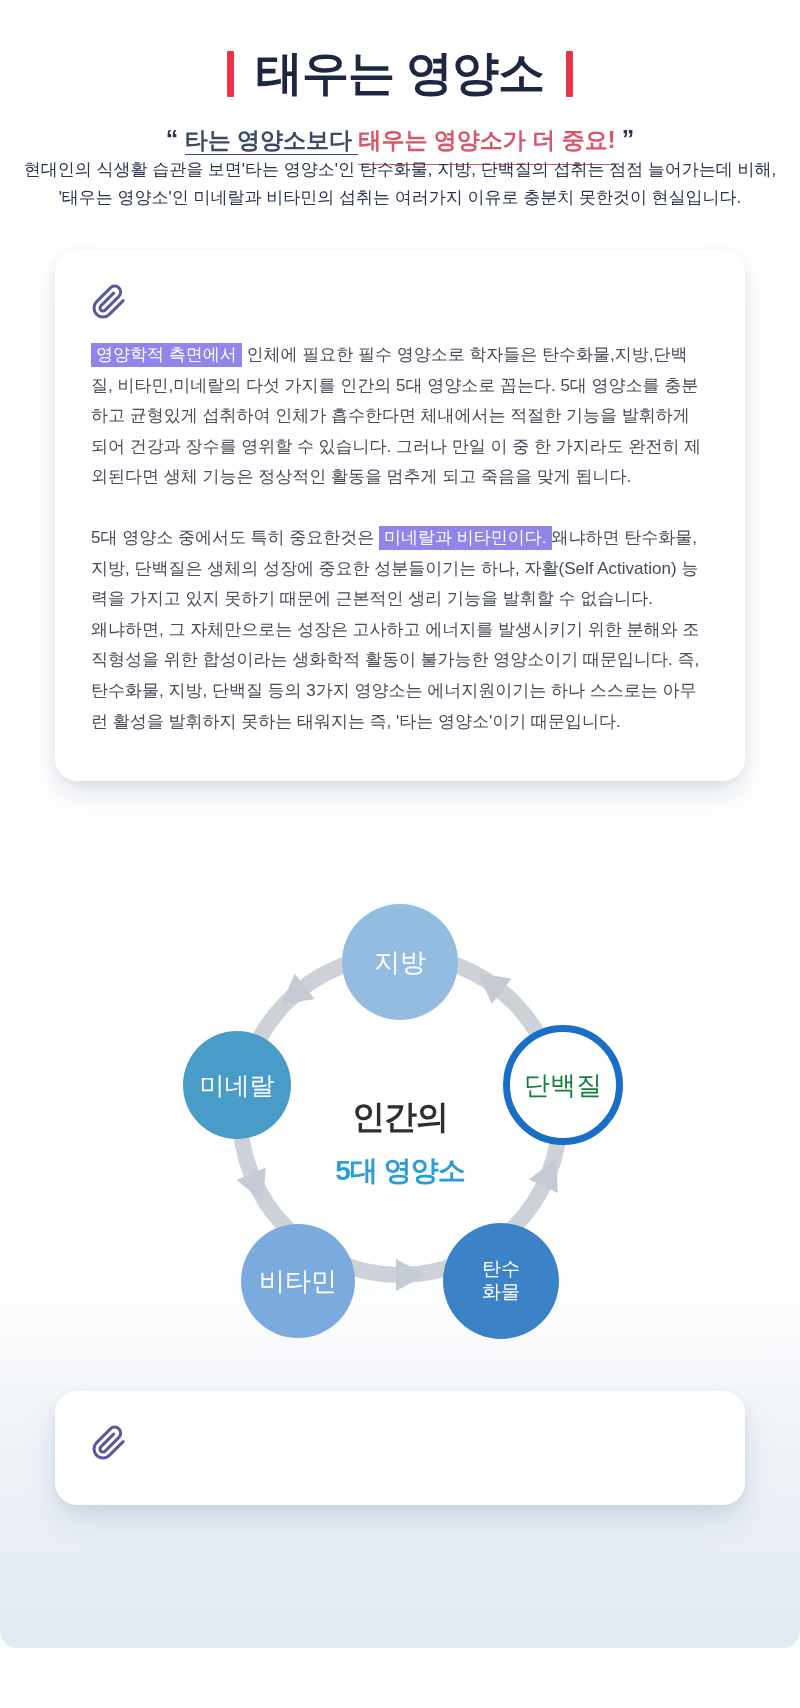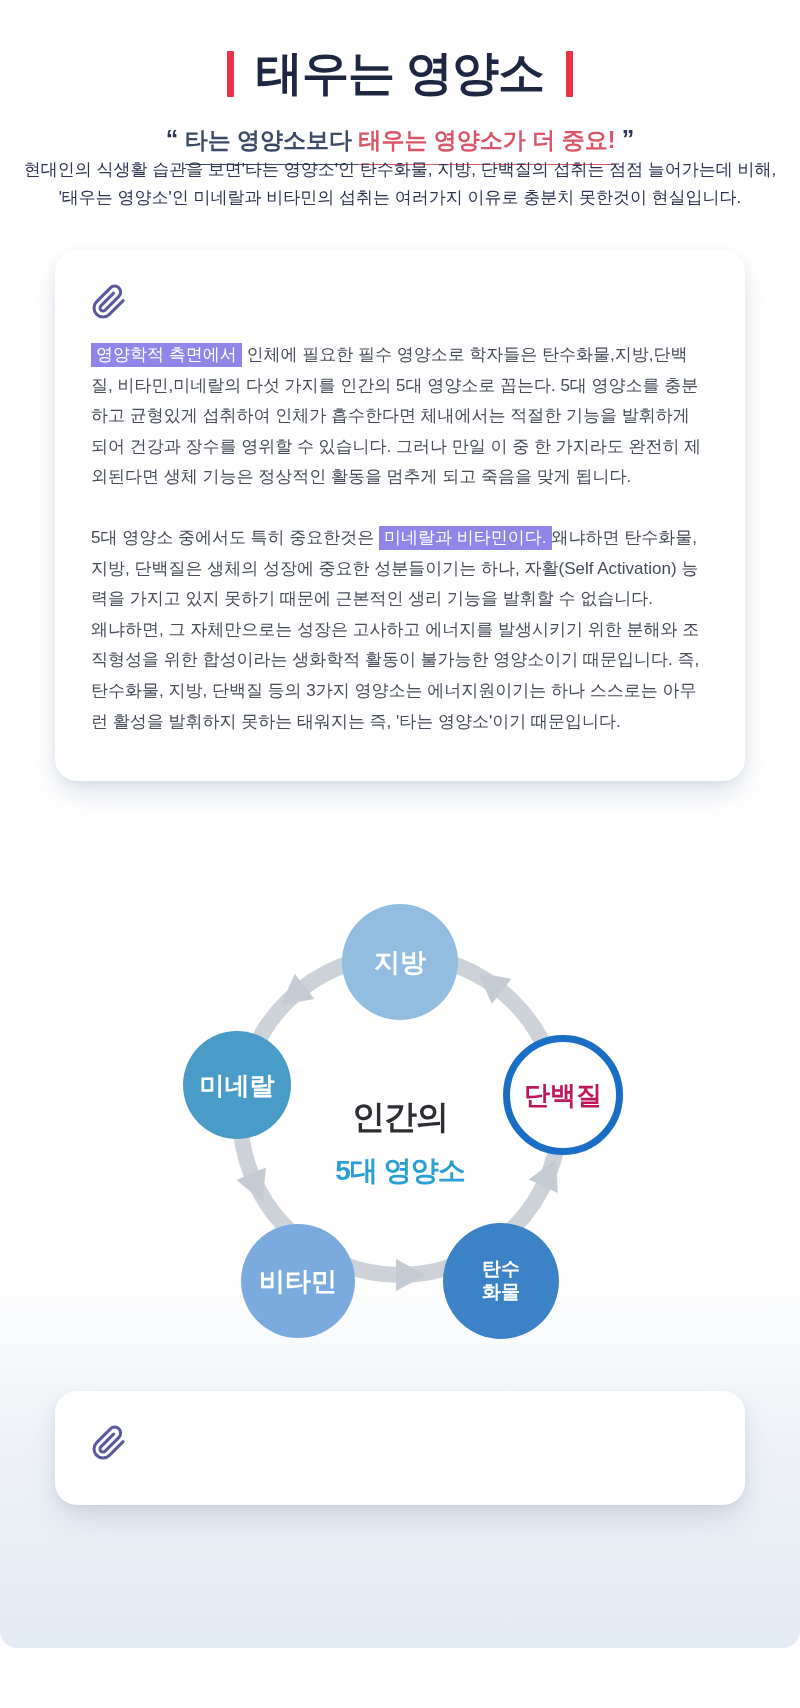--- a/index.html
+++ b/index.html
@@ -11,21 +11,21 @@
     border-radius:17px;
   }
 
   
   .header { padding-top:42px; text-align:center; }
   .title-row { display:flex; align-items:center; justify-content:center; gap:22px; }
   .title-bar { width:7px; height:46px; background:#ea3348; border-radius:1px; }
   .page-title { font-size:47px; font-weight:800; color:#1d2742; letter-spacing:-1px; }
   .subtitle { margin-top:20px; font-size:23px; font-weight:700; color:#3d4a66; }
   .subtitle .q { color:#2c3550; text-decoration:none; font-size:25px; }
-  .subtitle .dark { color:#3d4a66; border-bottom:1.5px solid #3d4a66; padding-bottom:11px;text-align:center; }
+  .subtitle .dark { color:#3d4a66; border-bottom:1.5px solid #3d4a66; padding-bottom:1px;text-align:center; }
   .subtitle .red  { color:#d95568; border-bottom:1.5px solid #d95568; padding-bottom:11px; }
   .intro { font-size:17px; line-height:1.65; color:#2c3350; font-weight:500; }
 
   
   .card {
     width:690px; margin:0 auto; background:#fff; border-radius:22px;
     box-shadow:0 14px 30px -4px rgba(140,156,182,.32), 0 3px 8px rgba(150,165,190,.14);
     padding:34px 36px 44px 36px; text-align:left;
   }
   .card-1 { margin-top:38px; }
@@ -34,24 +34,24 @@
   .card p { font-size:17px; line-height:1.8; color:#454b58; font-weight:500; }
   .card .p-first { margin-top:20px; }
   .card .p-gap { margin-top:30px; }
   .hl { background:#9285ea; color:#ffffff; padding:2px 5px 3px 5px; }
 
   
   .diagram { position:relative; width:520px; height:520px; margin:66px auto 0 auto; }
   .ring-svg { position:absolute; left:0; top:0; }
   .node {
     position:absolute; border-radius:50%; display:flex; align-items:center; justify-content:center;
-    text-align:center; font-weight:700; color:#fff;
+    text-align:center; font-weight:400; color:#fff;
   }
   .node-fat     { left:202px; top:57px;  width:116px; height:116px; background:#92bde0; font-size:26px; }
-  .node-protein { left:363px; top:188px; width:120px; height:120px; background:#ffffff; border:7px solid #1a6ec6; color:#be185d; font-size:26px; }
+  .node-protein { left:363px; top:178px; width:120px; height:120px; background:#ffffff; border:7px solid #1a6ec6; color:#15803d; font-size:26px; }
   .node-mineral { left:43px;  top:184px; width:108px; height:108px; background:#4a9cc8; font-size:25px; }
   .node-vitamin { left:101px; top:377px; width:114px; height:114px; background:#7babde; font-size:26px; }
   .node-carb    { left:303px; top:376px; width:116px; height:116px; background:#3c82c6; font-size:19px; line-height:1.2; }
   .diagram-center { position:absolute; left:0; top:248px; width:100%; text-align:center; }
   .center-l1 { font-size:33px; font-weight:800; color:#2d2e33; letter-spacing:-1px; }
   .center-l2 { margin-top:12px; font-size:28px; font-weight:700; color:#2b9fd3; letter-spacing:-1px; }
 </style>
 </head>
 <body>
 

